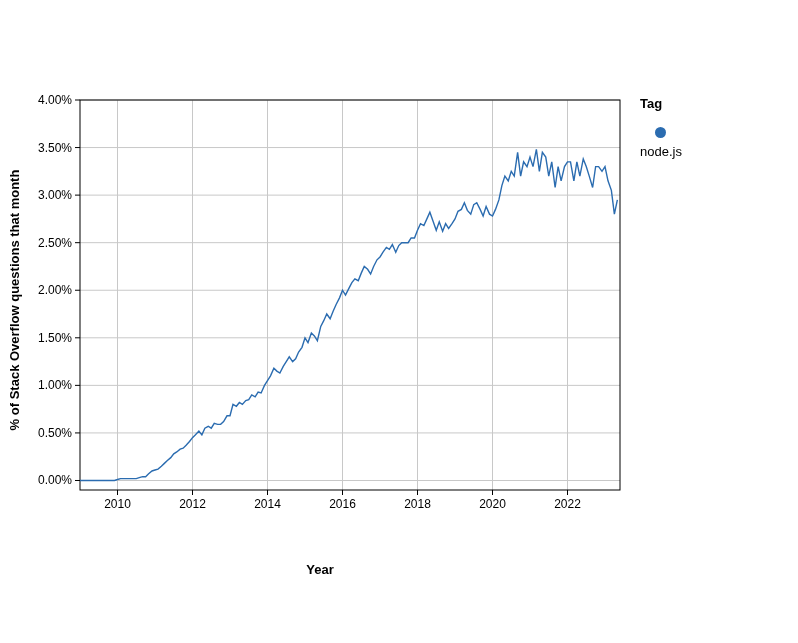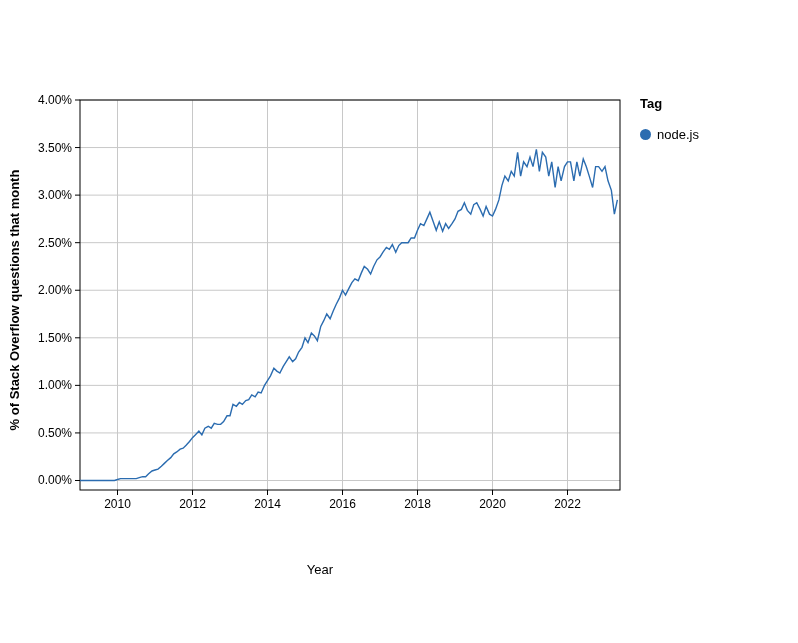--- a/index.html
+++ b/index.html
@@ -29,37 +29,38 @@
     transform: translate(-50%, -50%) rotate(-90deg);
     font-weight: bold;
     font-size: 13px;
     white-space: nowrap;
   }
   .xlabel {
     position: absolute;
     left: 320px;
     top: 562px;
     transform: translateX(-50%);
-    font-weight: normal;
+    font-weight: bold;
     font-size: 13px;
   }
   .legend {
     position: absolute;
     left: 640px;
     top: 96px;
     font-size: 13px;
   }
   .legend-title {
     font-weight: bold;
     margin-bottom: 16px;
   }
   .legend-item {
     display: flex;
     align-items: center;
     gap: 6px;
+    flex-direction: column;
   }
   .legend-swatch {
     width: 11px;
     height: 11px;
     border-radius: 50%;
     background: #2b6cb0;
     display: inline-block;
   }
   svg text.tick {
     font-size: 12px;

